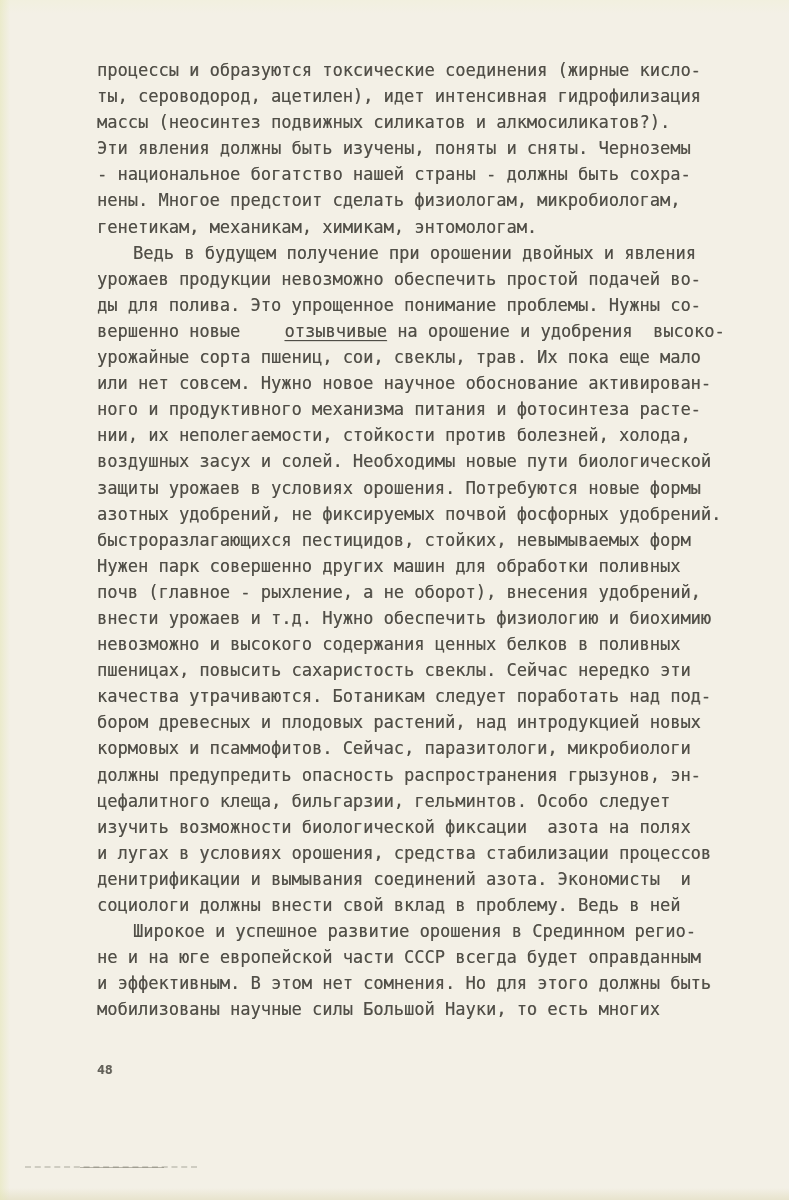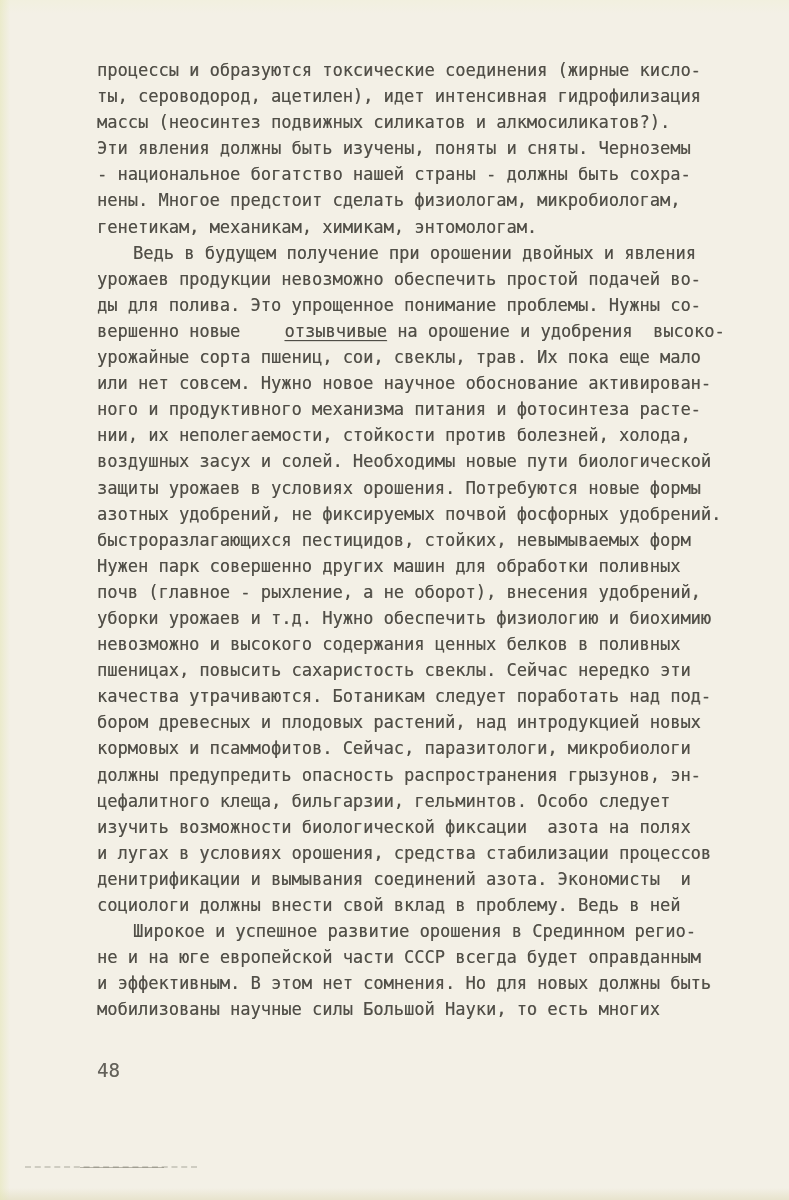--- a/index.html
+++ b/index.html
@@ -45,24 +45,25 @@
   }
   .u {
     text-decoration: underline;
     text-underline-offset: 3px;
     margin-left: 34px;
   }
   .page-number {
     position: absolute;
     left: 97px;
     top: 1057px;
-    font-size: 19px;
+    font-size: 13px;
     line-height: 26px;
     color: #63615a;
     text-shadow: 0.3px 0.3px 0.5px rgba(90,88,78,0.45);
+    font-weight: bold;
   }
   .artifact-line {
     position: absolute;
     left: 25px;
     top: 1166px;
     width: 172px;
     height: 0;
     border-top: 2px dashed rgba(112,110,96,0.28);
   }
   .artifact-line-dark {
@@ -93,33 +94,33 @@
       <div class="line">урожайные сорта пшениц, сои, свеклы, трав. Их пока еще мало</div>
       <div class="line">или нет совсем. Нужно новое научное обоснование активирован-</div>
       <div class="line">ного и продуктивного механизма питания и фотосинтеза расте-</div>
       <div class="line">нии, их неполегаемости, стойкости против болезней, холода,</div>
       <div class="line">воздушных засух и солей. Необходимы новые пути биологической</div>
       <div class="line">защиты урожаев в условиях орошения. Потребуются новые формы</div>
       <div class="line">азотных удобрений, не фиксируемых почвой фосфорных удобрений.</div>
       <div class="line">быстроразлагающихся пестицидов, стойких, невымываемых форм</div>
       <div class="line">Нужен парк совершенно других машин для обработки поливных</div>
       <div class="line">почв (главное - рыхление, а не оборот), внесения удобрений,</div>
-      <div class="line">уборки урожаев и т.д. Нужно обеспечить физиологию и биохимию</div>
+      <div class="line">внести урожаев и т.д. Нужно обеспечить физиологию и биохимию</div>
       <div class="line">невозможно и высокого содержания ценных белков в поливных</div>
       <div class="line">пшеницах, повысить сахаристость свеклы. Сейчас нередко эти</div>
       <div class="line">качества утрачиваются. Ботаникам следует поработать над под-</div>
       <div class="line">бором древесных и плодовых растений, над интродукцией новых</div>
       <div class="line">кормовых и псаммофитов. Сейчас, паразитологи, микробиологи</div>
       <div class="line">должны предупредить опасность распространения грызунов, эн-</div>
       <div class="line">цефалитного клеща, бильгарзии, гельминтов. Особо следует</div>
       <div class="line">изучить возможности биологической фиксации  азота на полях</div>
       <div class="line">и лугах в условиях орошения, средства стабилизации процессов</div>
       <div class="line">денитрификации и вымывания соединений азота. Экономисты  и</div>
       <div class="line">социологи должны внести свой вклад в проблему. Ведь в ней</div>
       <div class="line indent">Широкое и успешное развитие орошения в Срединном регио-</div>
       <div class="line">не и на юге европейской части СССР всегда будет оправданным</div>
-      <div class="line">и эффективным. В этом нет сомнения. Но для новых должны быть</div>
+      <div class="line">и эффективным. В этом нет сомнения. Но для этого должны быть</div>
       <div class="line">мобилизованы научные силы Большой Науки, то есть многих</div>
     </div>
   <div class="page-number">48</div>
   <div class="artifact-line"></div>
   <div class="artifact-line-dark"></div>
 </div>
 
 </body></html>

